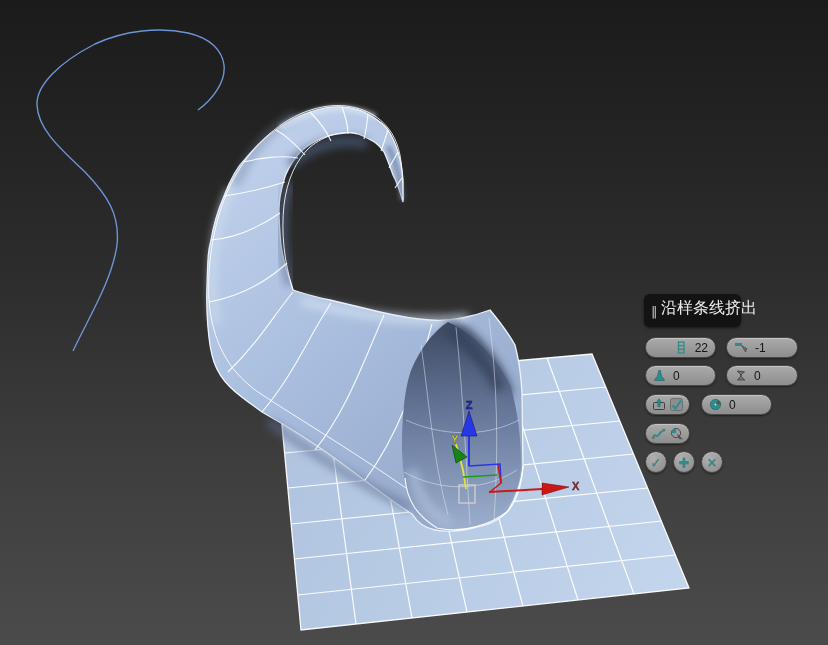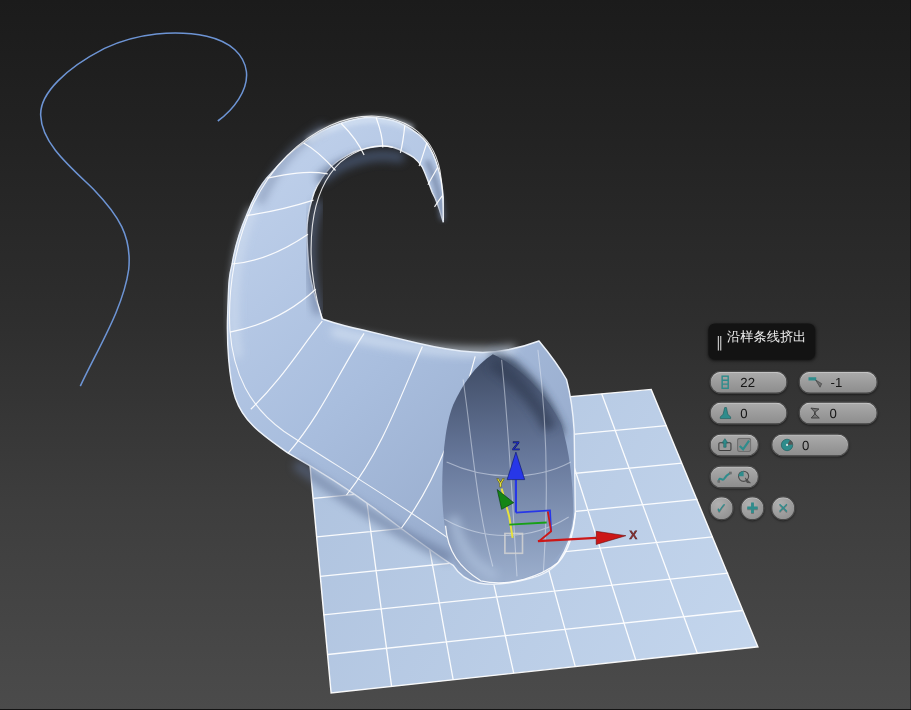--- a/index.html
+++ b/index.html
@@ -9,21 +9,21 @@
     font-family:"Liberation Sans", sans-serif;
   }
   svg.scene{position:absolute;left:0;top:0;}
   
   .caddy{position:absolute;left:644px;top:293px;width:178px;height:192px;z-index:5;
          font-family:"Liberation Sans", sans-serif;}
   .caddy-title{position:absolute;left:0;top:1px;width:97px;height:33px;background:#131313;
                border-radius:6px;box-shadow:0 1px 3px rgba(0,0,0,.6);}
   .caddy-title .handle{position:absolute;left:7px;top:10px;color:#c0c0c0;font-size:13px;
                font-family:"DejaVu Sans", sans-serif;}
-  .caddy-title .label{position:absolute;left:17px;top:4px;color:#ececec;font-size:12px;white-space:nowrap;}
+  .caddy-title .label{position:absolute;left:17px;top:4px;color:#ececec;font-size:16px;white-space:nowrap;}
   .pill{position:absolute;height:21px;border-radius:11px;box-sizing:border-box;
         background:linear-gradient(#ababab,#8d8d8d);border:1px solid #4a4a4a;
         box-shadow:inset 0 1px 0 rgba(255,255,255,.3),0 1px 2px rgba(0,0,0,.45);
         display:flex;align-items:center;padding:0 7px;gap:7px;}
   .pill .value{color:#161616;font-size:12px;line-height:1;}
   .pill.small{padding:0 4px;gap:4px;justify-content:center;}
   .circle-btn{position:absolute;width:22px;height:22px;border-radius:50%;box-sizing:border-box;
         background:radial-gradient(circle at 35% 30%,#b0b0b0,#8a8a8a);border:1px solid #4a4a4a;
         box-shadow:inset 0 1px 0 rgba(255,255,255,.3),0 1px 2px rgba(0,0,0,.45);
         display:flex;align-items:center;justify-content:center;
@@ -156,21 +156,21 @@
   </g>
 </svg>
 
 <div class="caddy">
 
   <div class="caddy-title">
     <span class="handle">‖</span>
     <span class="label">沿样条线挤出</span>
   </div>
 
-  <div class="pill" style="left:1px;top:44px;width:71px;">
+  <div class="pill" style="left:1px;top:44px;width:71px;justify-content:flex-end;">
     <svg class="icon" width="13" height="13" viewBox="0 0 13 13">
       <g stroke="#2f8c8c" stroke-width="1.3" fill="none">
         <rect x="3.5" y="1" width="5.5" height="11"></rect>
             <line x1="3.5" y1="4.6" x2="9" y2="4.6"></line>
             <line x1="3.5" y1="8.2" x2="9" y2="8.2"></line>
       </g>
     </svg>
     <span class="value">22</span>
   </div>
   <div class="pill" style="left:82px;top:44px;width:72px;">

